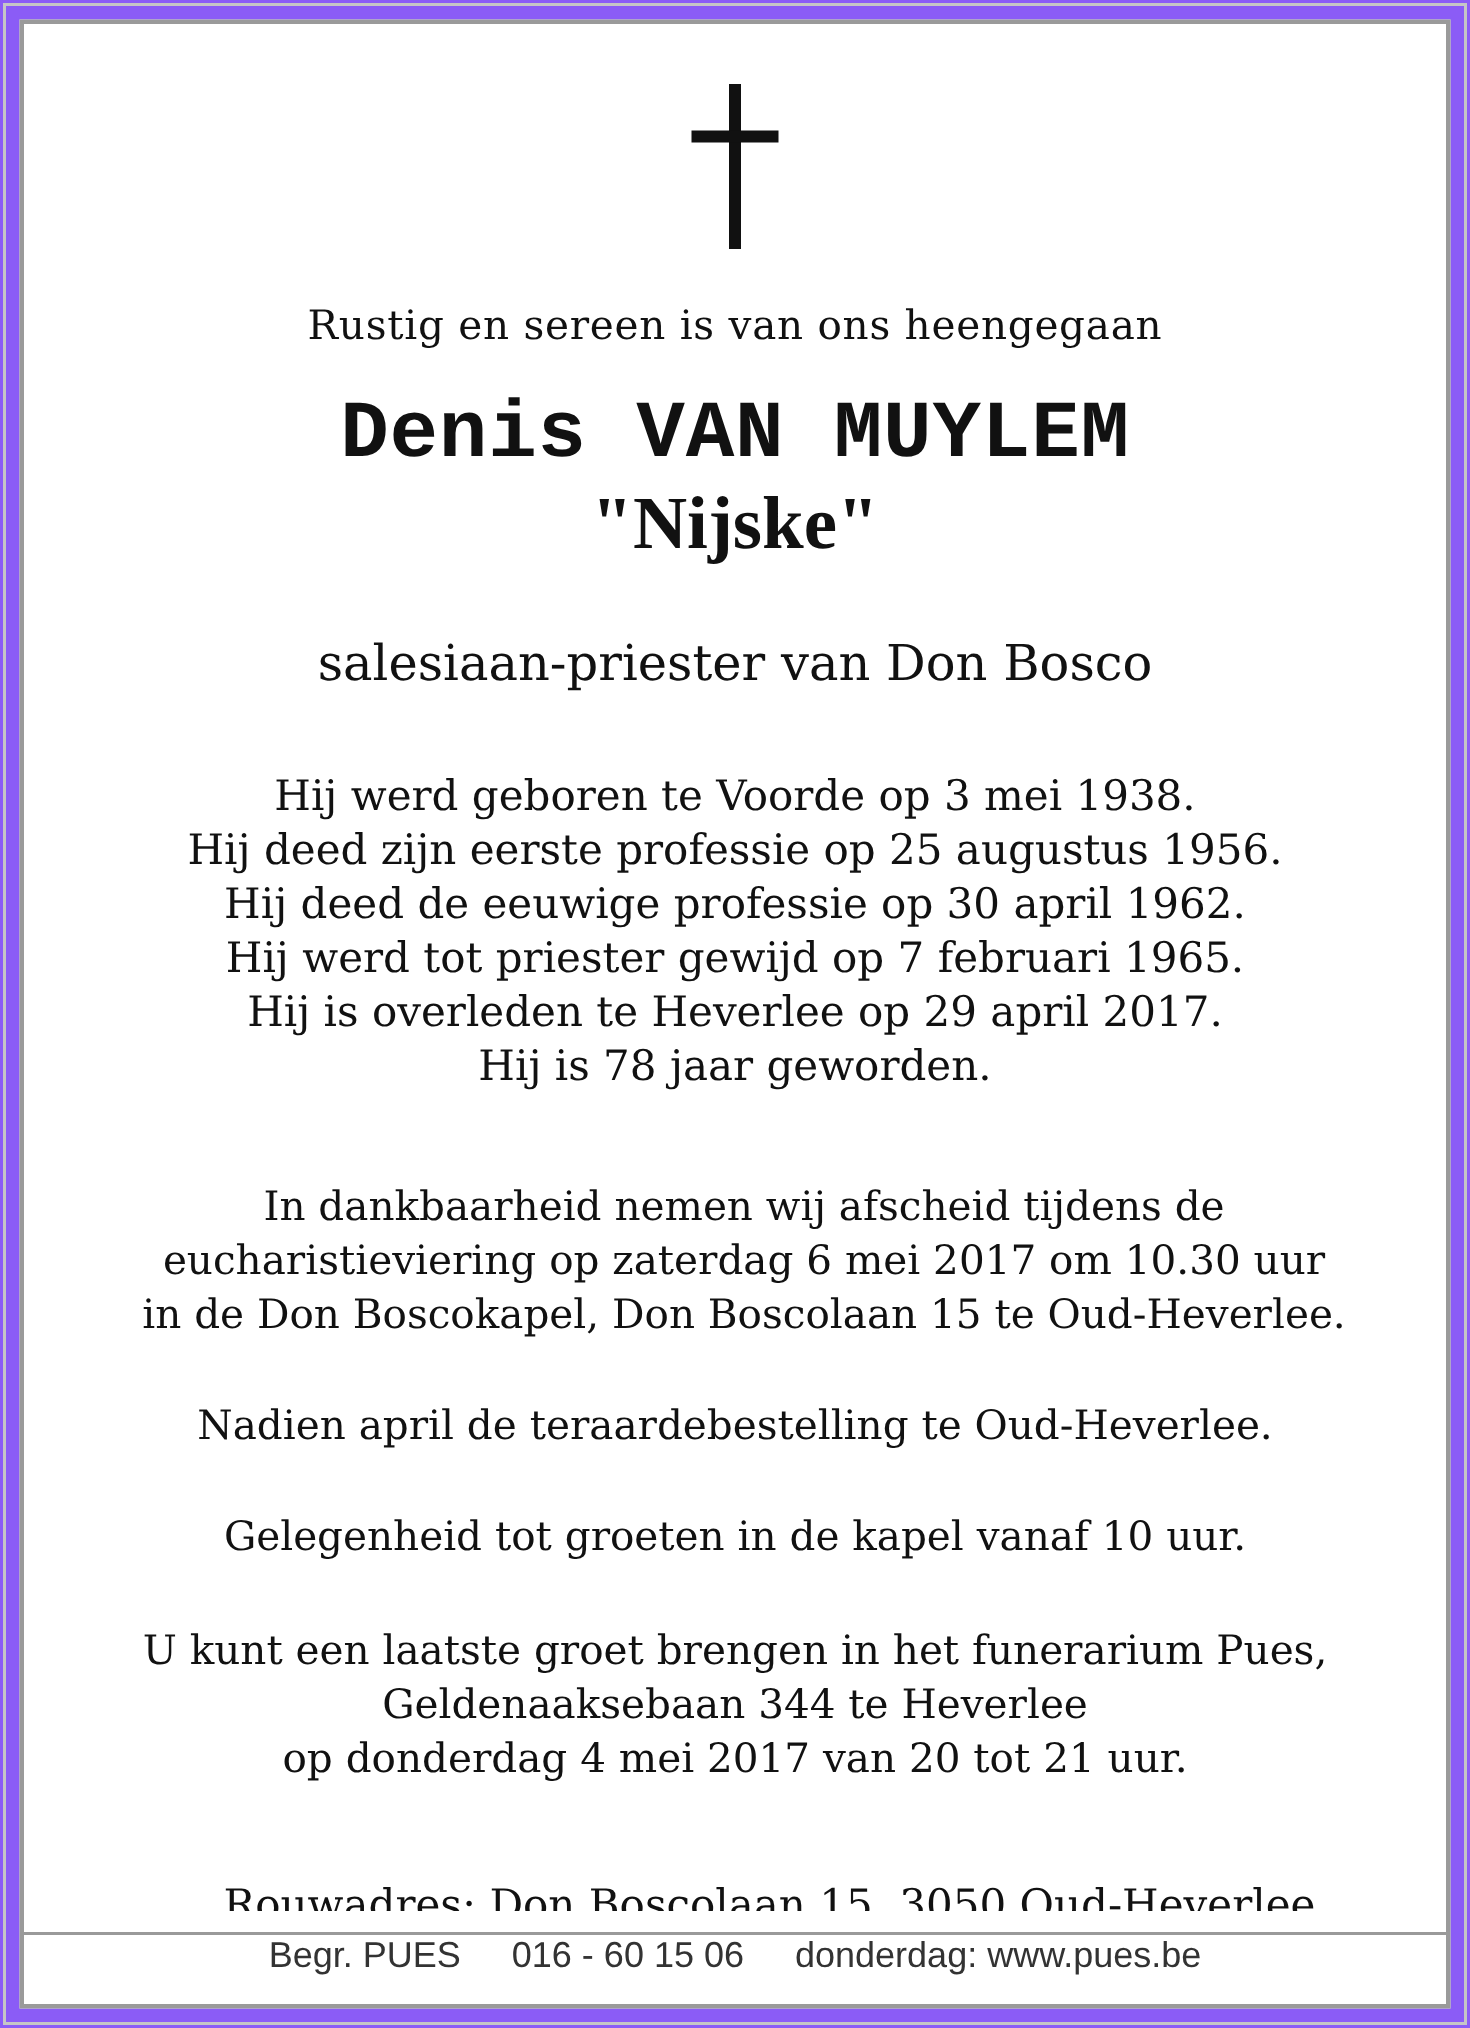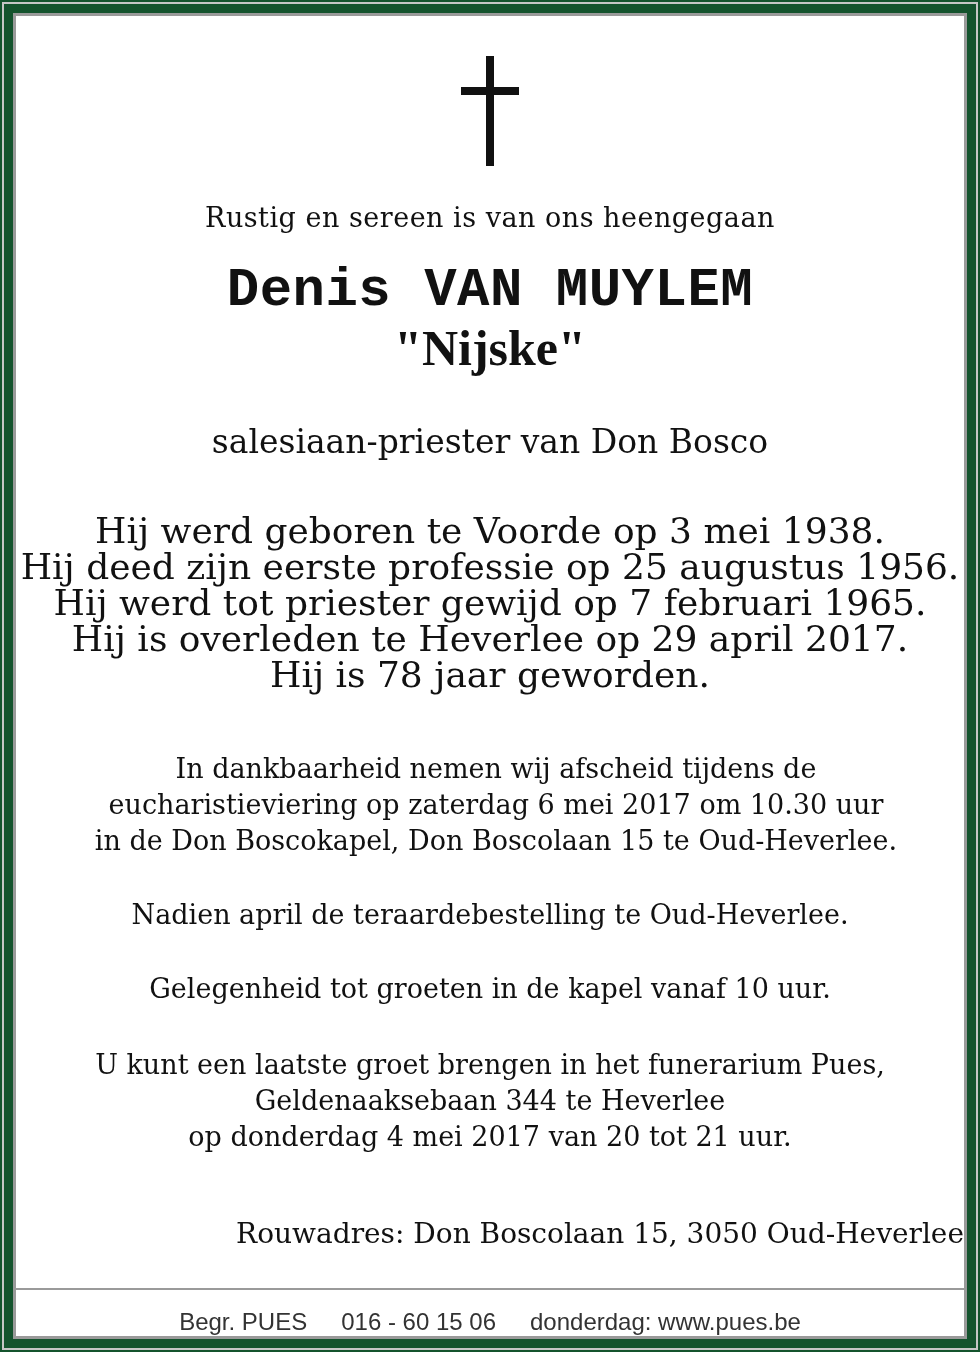--- a/index.html
+++ b/index.html
@@ -4,21 +4,21 @@
 <style>
   html, body {
     margin: 0;
     padding: 0;
     background: #ffffff;
   }
   .page {
     position: relative;
     width: 980px;
     height: 1352px;
-    background: #14532d;
+    background: #8b5cf6;
     font-family: "DejaVu Serif", "Liberation Serif", serif;
     color: #111111;
     box-sizing: border-box;
   }
   .outer-edge {
     position: absolute;
     inset: 2px;
     border: 2px solid #c6c6c6;
     pointer-events: none;
   }
@@ -60,53 +60,53 @@
     font-weight: bold;
     font-family: "Liberation Serif", "DejaVu Serif", serif;
     line-height: 1.15;
   }
   .subtitle {
     margin-top: 44px;
     font-size: 33px;
   }
   .bio {
     margin-top: 52px;
-    font-size: 36px;
+    font-size: 28px;
     line-height: 36px;
   }
   .service {
     margin-top: 58px;
     font-size: 27px;
     line-height: 36px;
     margin-left: 12px;
   }
   .single-line {
     margin-top: 38px;
     font-size: 27px;
     line-height: 36px;
   }
   .funerarium {
     margin-top: 40px;
     font-size: 27px;
     line-height: 36px;
   }
   .mourning-address {
     margin-top: 62px;
-    text-align: right;
+    text-align: center;
     padding-left: 46px;
     font-size: 28px;
   }
   .footer-divider {
     border-top: 2px solid #9a9a9a;
     margin-top: 14px;
   }
   .footer {
     height: 46px;
     display: flex;
-    align-items: flex-end;
+    align-items: flex-start;
     justify-content: center;
     gap: 34px;
     font-family: "Liberation Sans", "DejaVu Sans", sans-serif;
     font-size: 24px;
     color: #333333;
   }
 </style>
 </head>
 <body>
 
@@ -126,20 +126,21 @@
       <div class="opening">Rustig en sereen is van ons heengegaan</div>
 
       <div class="name">Denis VAN MUYLEM</div>
       <div class="nickname">"Nijske"</div>
 
       <div class="subtitle">salesiaan-priester van Don Bosco</div>
 
       <div class="bio">
         <div>Hij werd geboren te Voorde op 3 mei 1938.</div>
         <div>Hij deed zijn eerste professie op 25 augustus 1956.</div>
+        <div>Hij deed de eeuwige professie op 30 april 1962.</div>
         <div>Hij werd tot priester gewijd op 7 februari 1965.</div>
         <div>Hij is overleden te Heverlee op 29 april 2017.</div>
         <div>Hij is 78 jaar geworden.</div>
       </div>
 
       <div class="service">
         <div>In dankbaarheid nemen wij afscheid tijdens de</div>
         <div>eucharistieviering op zaterdag 6 mei 2017 om 10.30 uur</div>
         <div>in de Don Boscokapel, Don Boscolaan 15 te Oud-Heverlee.</div>
       </div>

